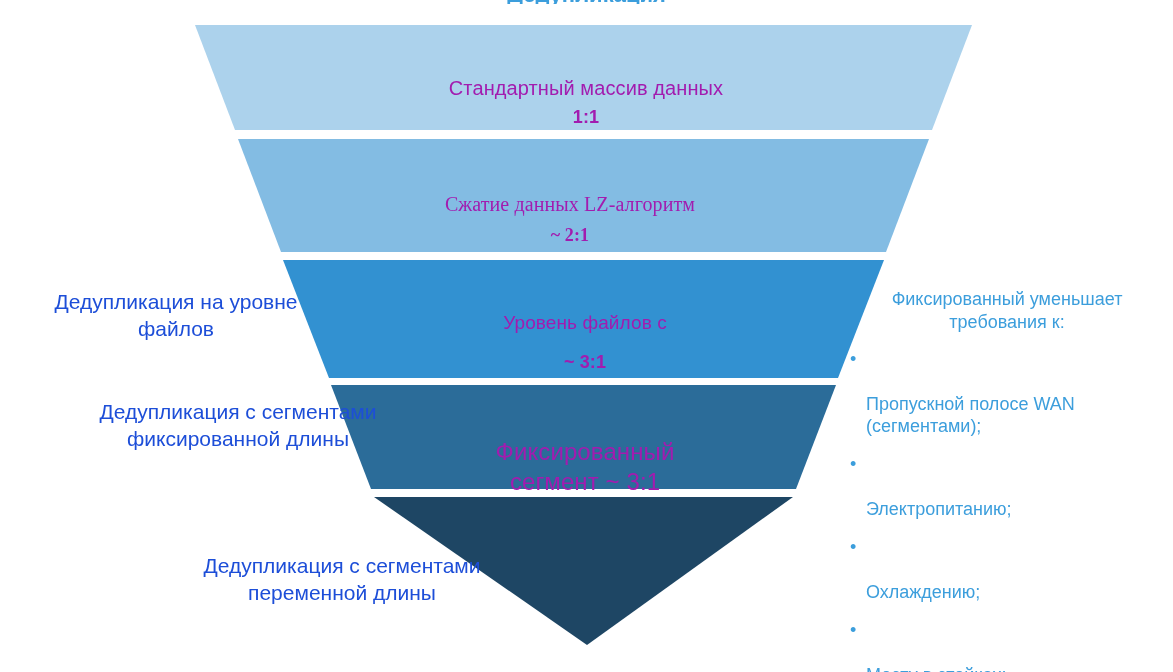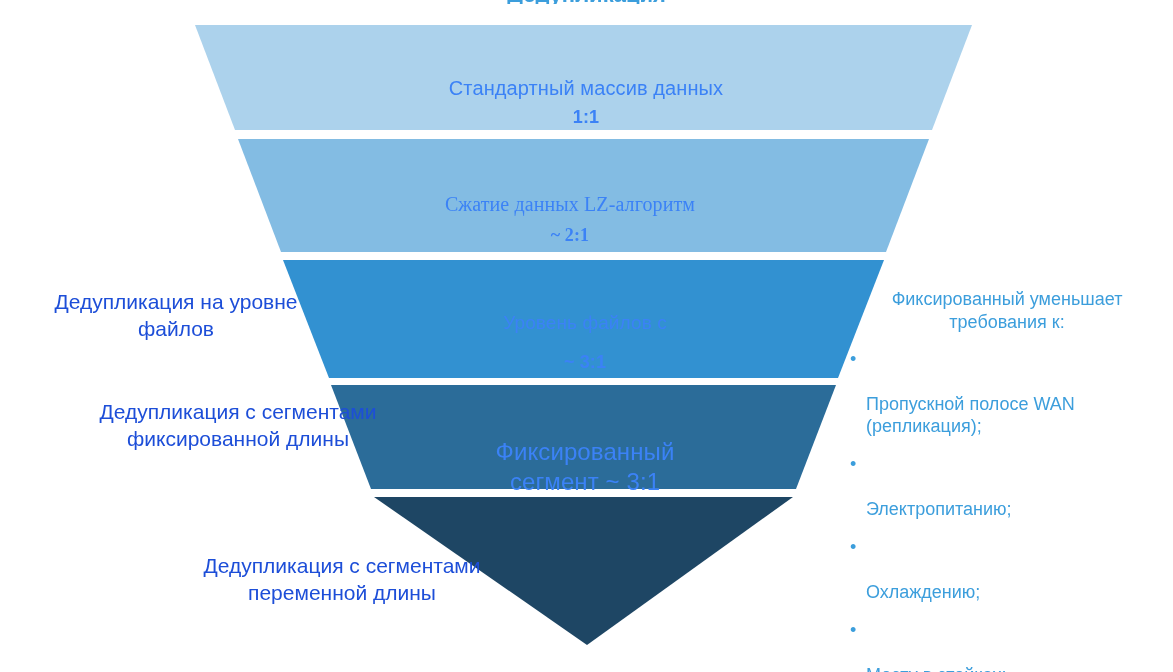--- a/index.html
+++ b/index.html
@@ -23,21 +23,21 @@
   }
   .pyramid-svg {
     position: absolute;
     left: 0;
     top: 0;
     width: 1173px;
     height: 672px;
   }
   .band-label {
     position: absolute;
-    color: #3b82f6;
+    color: #a21caf;
     text-align: center;
     line-height: 1.22;
     white-space: pre-line;
     letter-spacing: 0.1px;
   }
   .band-label .ratio {
     display: block;
     font-weight: bold;
   }
   
@@ -179,21 +179,21 @@
   <div class="left-note" id="left-note-3">Дедупликация с сегментами
 переменной длины</div>
 
   <div id="right-panel">
     <div id="right-heading">Фиксированный уменьшает
 требования к:</div>
     <ul id="bullet-list">
       <li>
         <span class="bullet-dot">•</span>
         <span>Пропускной полосе WAN
-(репликация);</span>
+(сегментами);</span>
       </li>
       <li>
         <span class="bullet-dot">•</span>
         <span>Электропитанию;</span>
       </li>
       <li>
         <span class="bullet-dot">•</span>
         <span>Охлаждению;</span>
       </li>
       <li>

